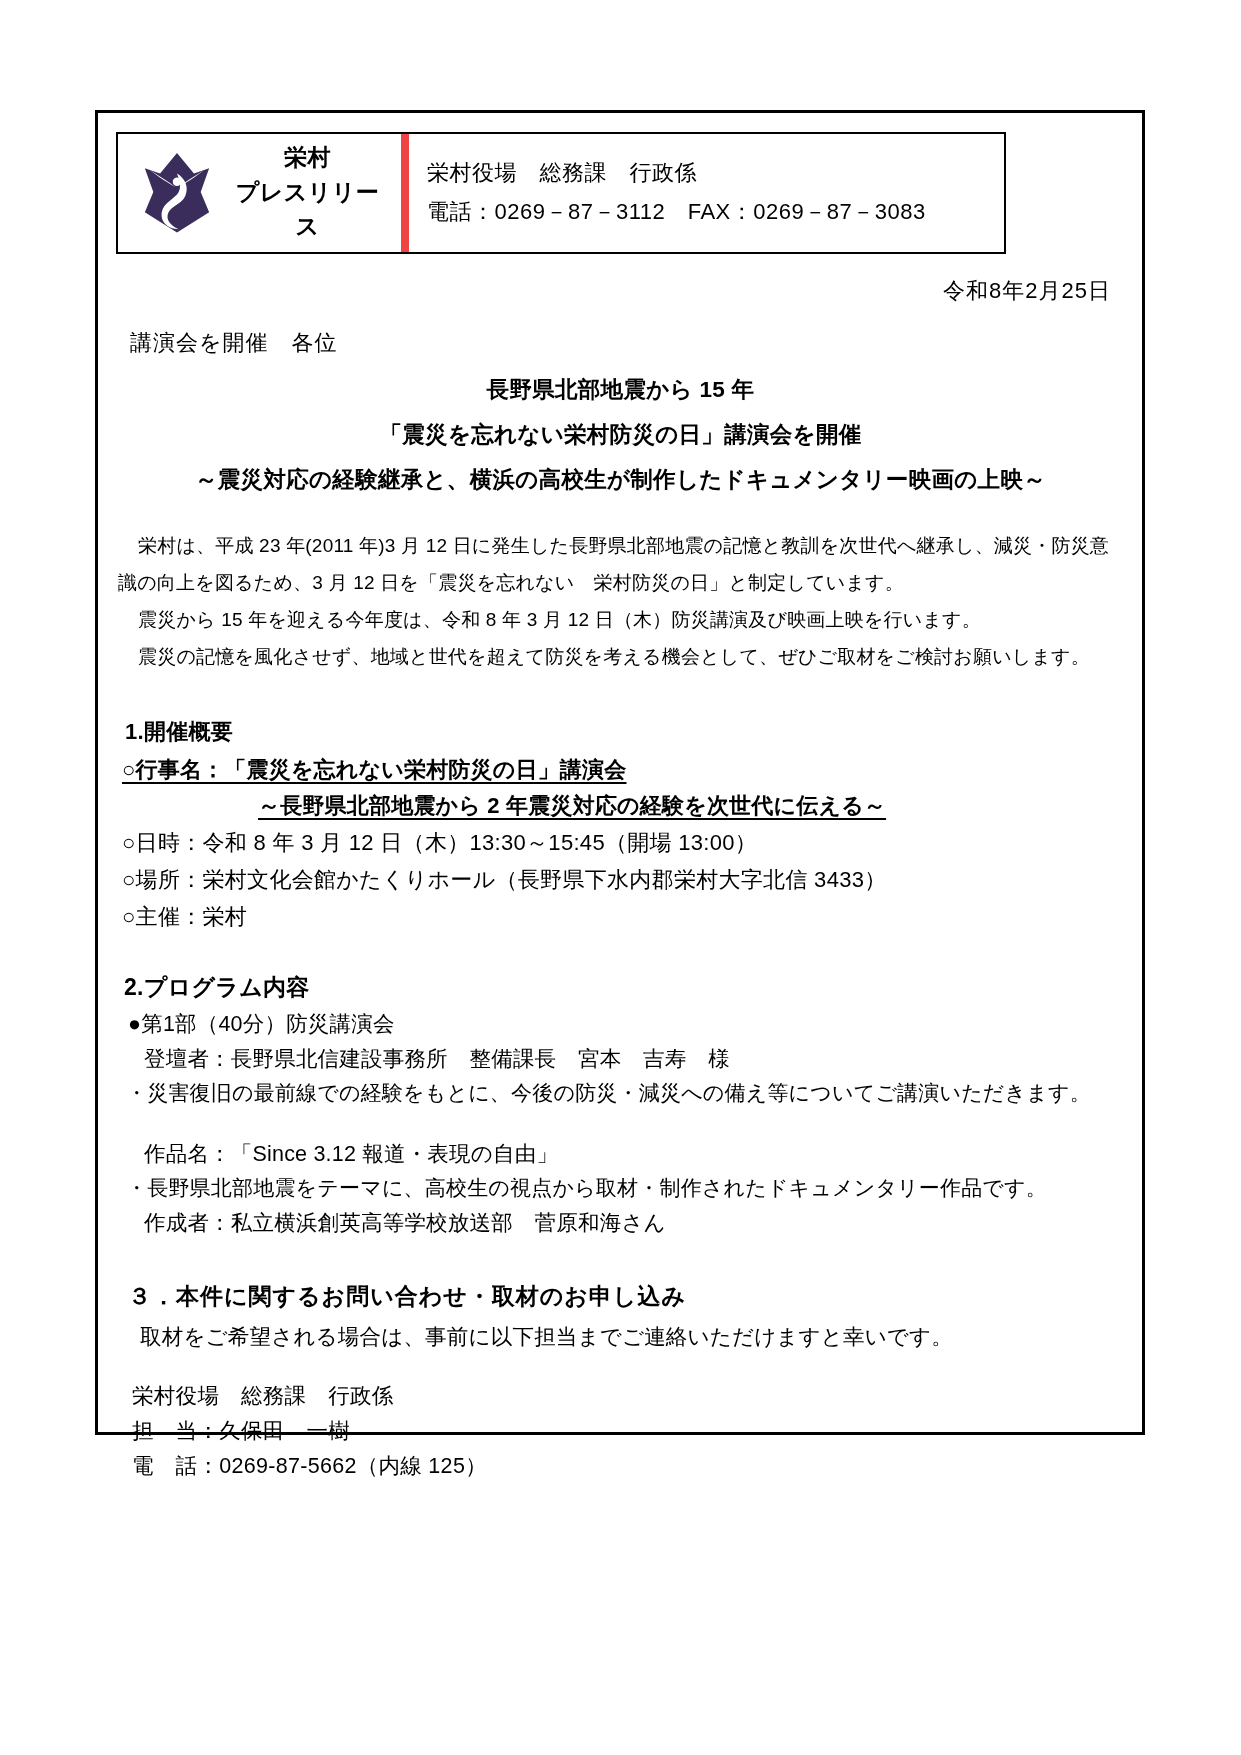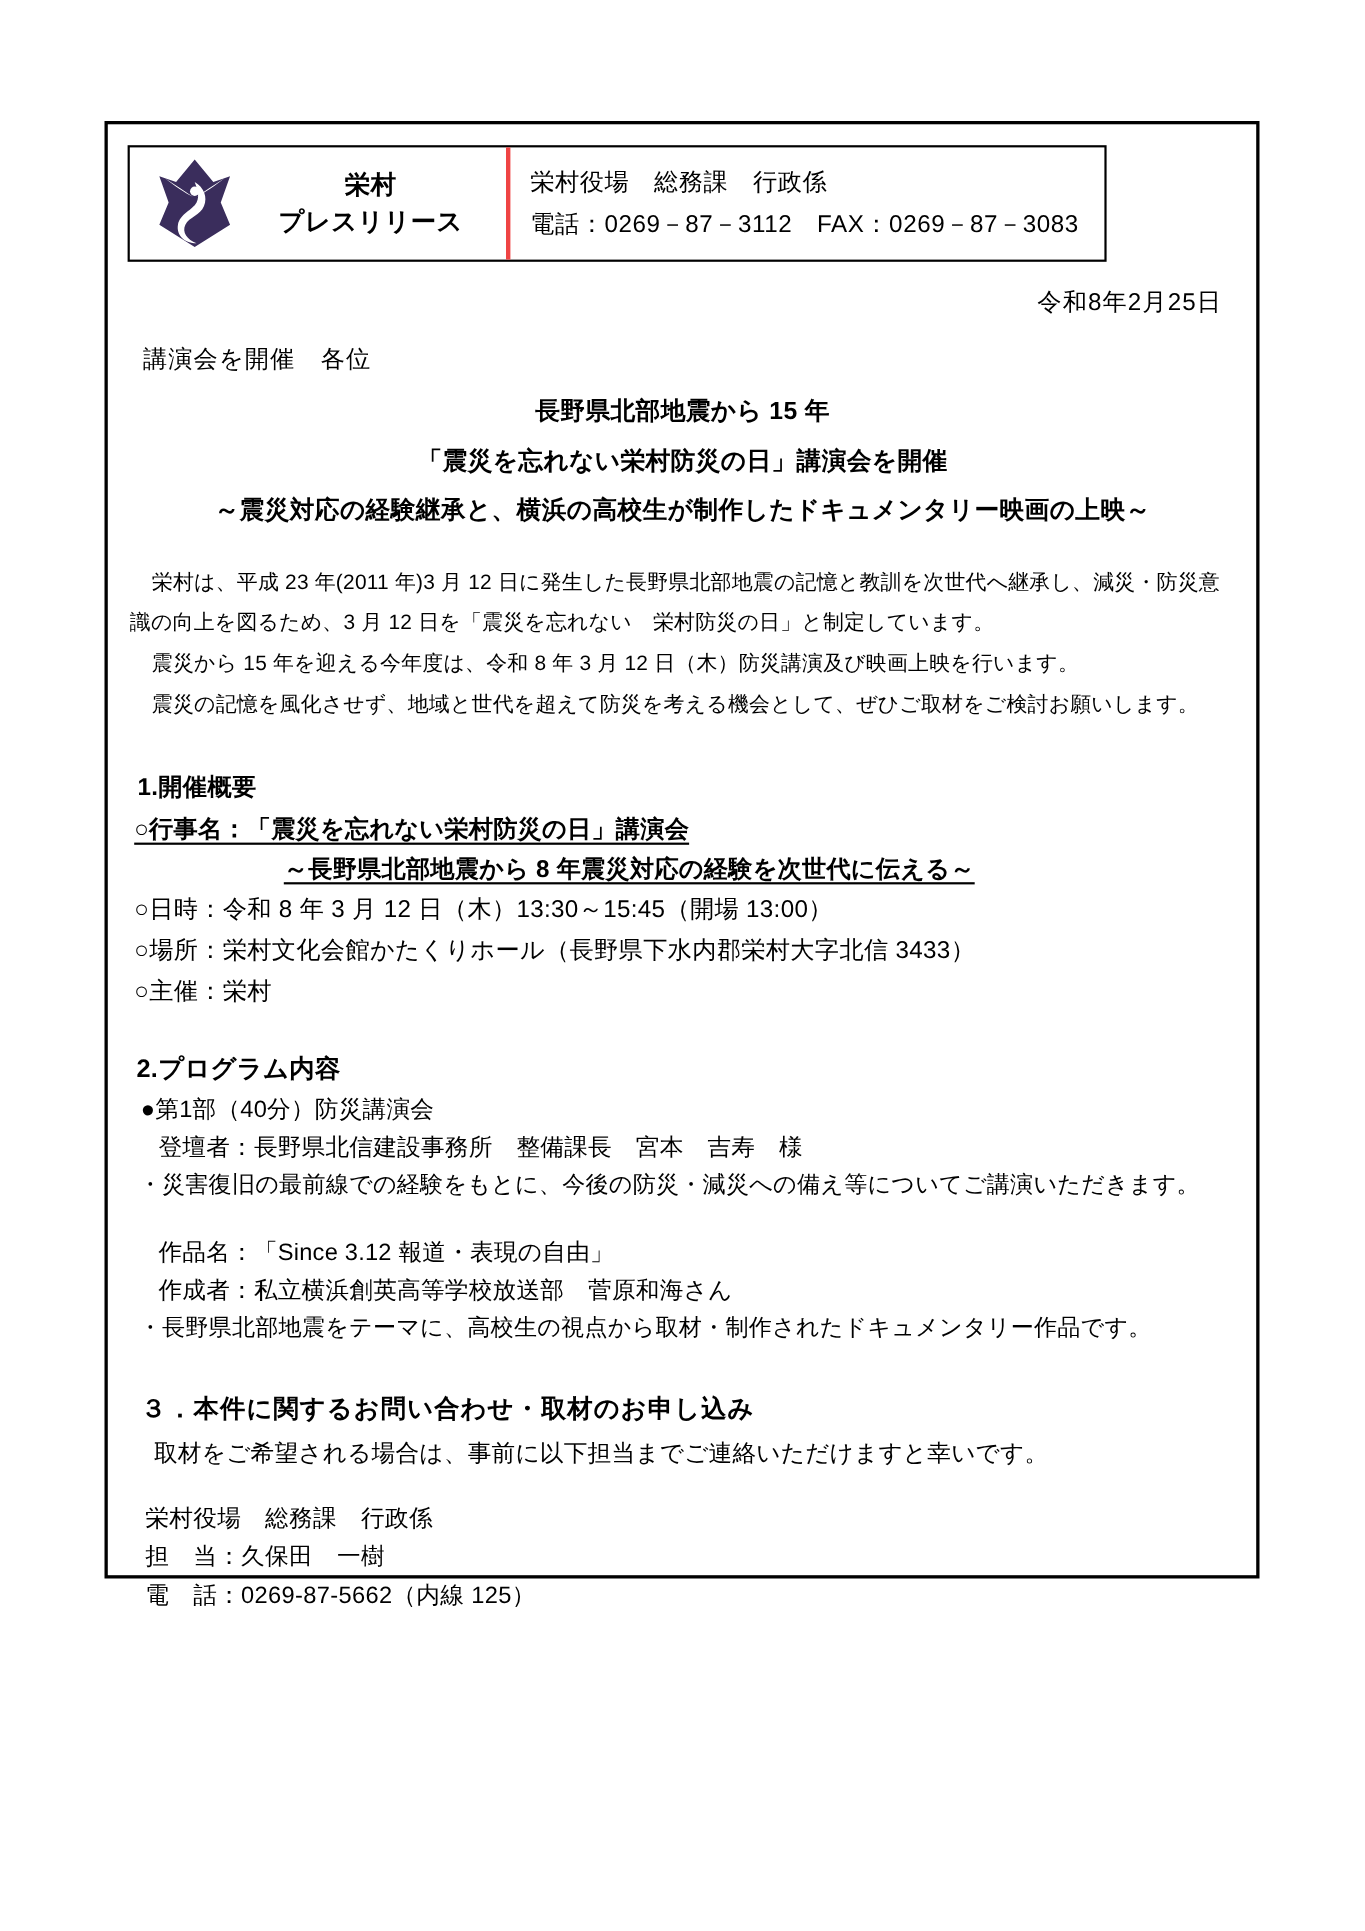--- a/index.html
+++ b/index.html
@@ -33,23 +33,23 @@
 
   
   .hdr{
     display:flex;
     border:2px solid #000;
     width:890px;
     box-sizing:border-box;
     margin-left:-2px;
   }
   .hdr-left{
-    width:346px;
-    box-sizing:border-box;
-    border-right:4px solid #ef4444;
+    width:291px;
+    box-sizing:border-box;
+    border-right:8px solid #ef4444;
     display:flex;
     align-items:center;
     padding:6px 4px 8px 16px;
   }
   .logo{
     width:86px;
     height:88px;
     flex:none;
     margin-right:6px;
   }
@@ -208,34 +208,34 @@
       <div class="para indent">栄村は、平成 23 年(2011 年)3 月 12 日に発生した長野県北部地震の記憶と教訓を次世代へ継承し、減災・防災意識の向上を図るため、3 月 12 日を「震災を忘れない　栄村防災の日」と制定しています。</div>
       <div class="para indent">震災から 15 年を迎える今年度は、令和 8 年 3 月 12 日（木）防災講演及び映画上映を行います。</div>
       <div class="para indent">震災の記憶を風化させず、地域と世代を超えて防災を考える機会として、ぜひご取材をご検討お願いします。</div>
     </div>
 
     <div class="sec-head sec1-head">1.開催概要</div>
     <div class="row-ev1">
       <span class="u-line">○行事名：「震災を忘れない栄村防災の日」講演会</span>
     </div>
     <div class="row-ev2">
-      <span class="u-line">～長野県北部地震から 8 年震災対応の経験を次世代に伝える～</span>
+      <span class="u-line">～長野県北部地震から 2 年震災対応の経験を次世代に伝える～</span>
     </div>
     <div class="info-line">○日時：令和 8 年 3 月 12 日（木）13:30～15:45（開場 13:00）</div>
     <div class="info-line">○場所：栄村文化会館かたくりホール（長野県下水内郡栄村大字北信 3433）</div>
     <div class="info-line">○主催：栄村</div>
 
     <div class="sec-head sec2-head">2.プログラム内容</div>
     <div class="prog-line">●第1部（40分）防災講演会</div>
     <div class="prog-line sub">登壇者：長野県北信建設事務所　整備課長　宮本　吉寿　様</div>
     <div class="prog-line note">・災害復旧の最前線での経験をもとに、今後の防災・減災への備え等についてご講演いただきます。</div>
     <div class="gap"></div>
     <div class="prog-line sub">作品名：「Since 3.12 報道・表現の自由」</div>
+    <div class="prog-line note">・長野県北部地震をテーマに、高校生の視点から取材・制作されたドキュメンタリー作品です。</div>
     <div class="prog-line sub">作成者：私立横浜創英高等学校放送部　菅原和海さん</div>
-    <div class="prog-line note">・長野県北部地震をテーマに、高校生の視点から取材・制作されたドキュメンタリー作品です。</div>
 
     <div class="sec-head sec3-head">３．本件に関するお問い合わせ・取材のお申し込み</div>
     <div class="contact-intro">取材をご希望される場合は、事前に以下担当までご連絡いただけますと幸いです。</div>
     <div class="contact-block">
       <div class="contact-line">栄村役場　総務課　行政係</div>
       <div class="contact-line">担　当：久保田　一樹</div>
       <div class="contact-line">電　話：0269-87-5662（内線 125）</div>
     </div>
 
   </div>

